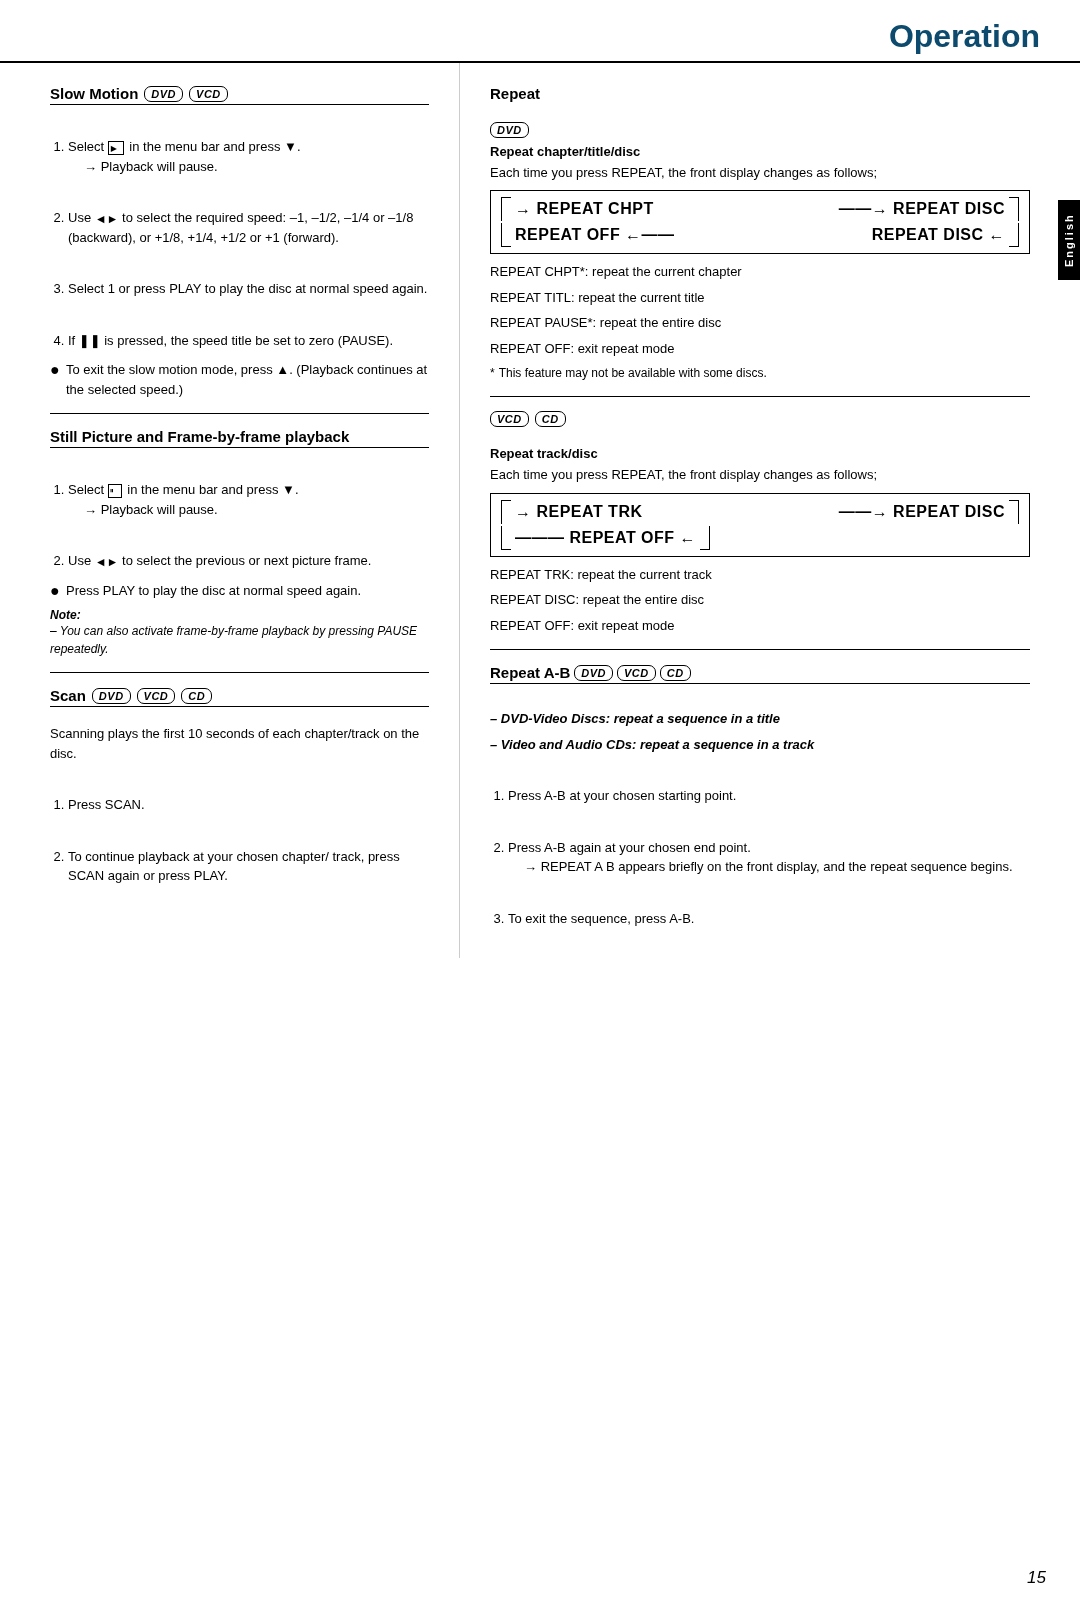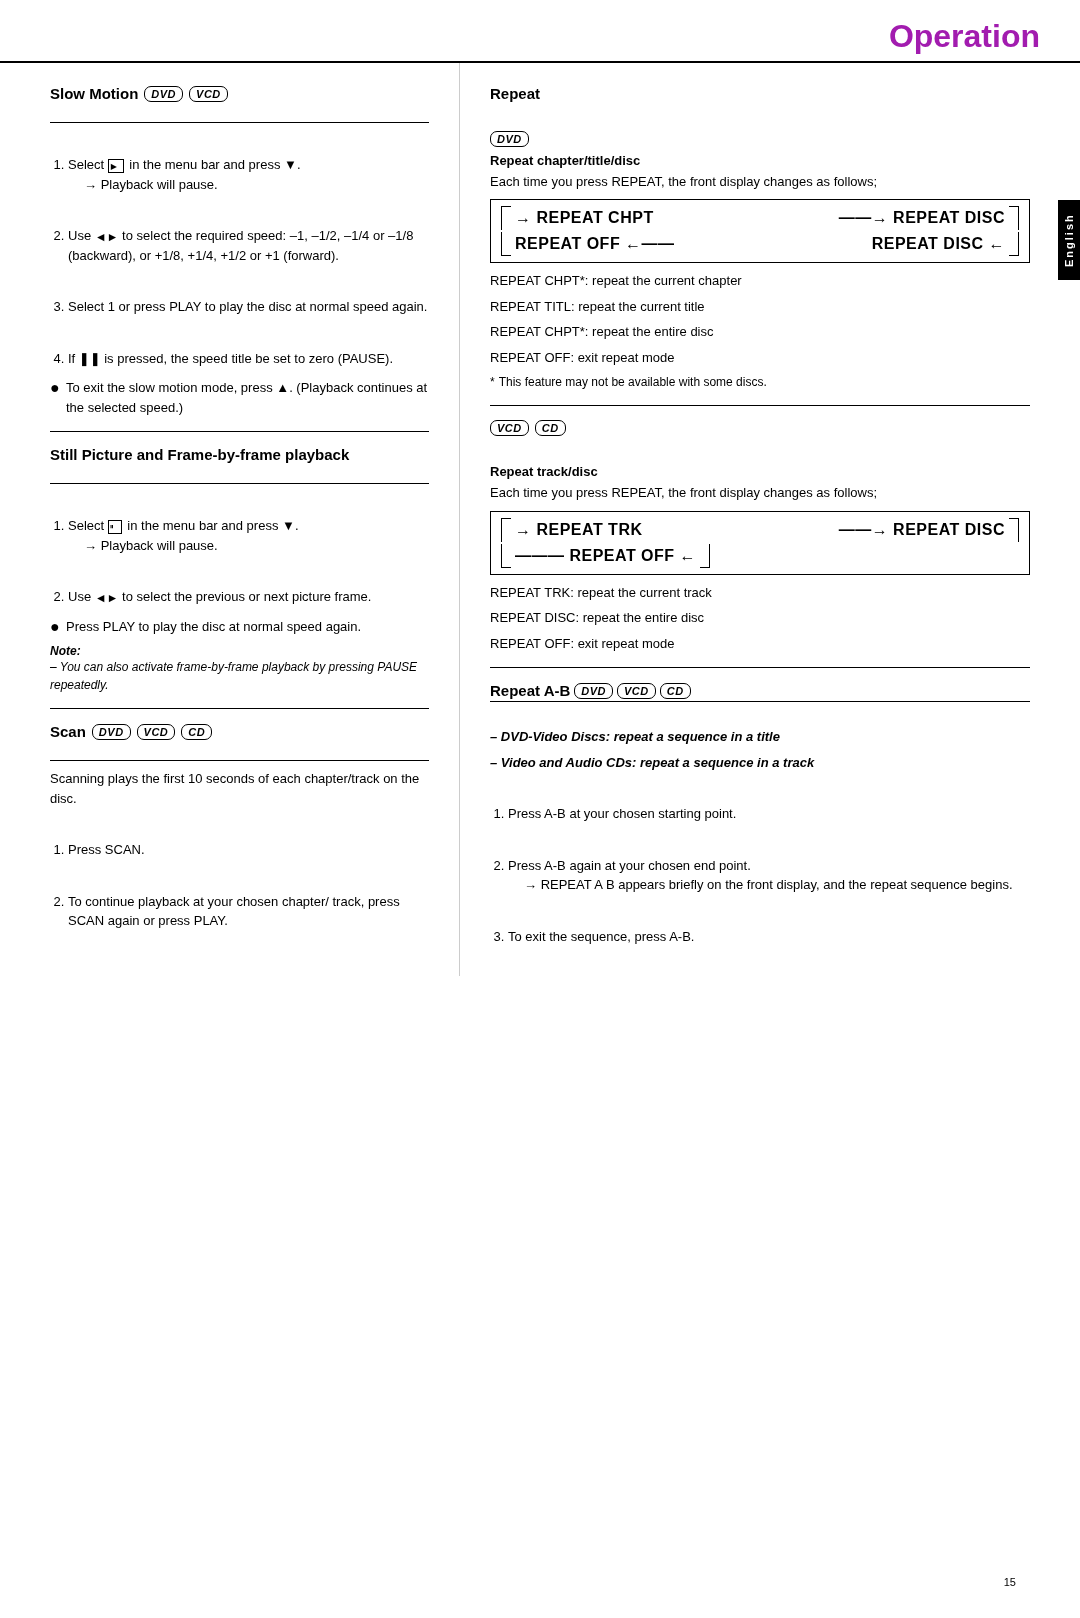--- a/index.html
+++ b/index.html
@@ -16,21 +16,21 @@
     
     .page-title-bar {
       display: flex;
       justify-content: flex-end;
       padding: 18px 40px 6px 40px;
       border-bottom: 2px solid #000;
     }
     .page-title {
       font-size: 32px;
       font-weight: bold;
-      color: #a21caf;
+      color: #0c4a6e;
     }
 
     
     .main-content {
       display: flex;
       flex-direction: row;
       padding: 0;
     }
 
     
@@ -64,31 +64,32 @@
       height: 80px;
       display: flex;
       align-items: center;
       justify-content: center;
     }
 
     
     .page-number {
       position: absolute;
       bottom: 30px;
-      right: 64px;
-      font-size: 11px;
+      right: 34px;
+      font-size: 17px;
+      font-style: italic;
     }
 
     
     .section-heading {
       font-size: 15px;
       font-weight: bold;
-      margin-bottom: 8px;
+      margin-bottom: 17px;
       border-bottom: 1.5px solid #000;
-      padding-bottom: 20px;
+      padding-bottom: 2px;
       display: flex;
       align-items: center;
       gap: 6px;
       flex-wrap: wrap;
     }
 
     .section-heading.no-border {
       border-bottom: none;
     }
 
@@ -374,21 +375,21 @@
         <span class="flow-label">REPEAT OFF ←——</span>
         <span style="flex:1;"></span>
         <span class="flow-label">REPEAT DISC ←</span>
         <span style="width:10px; height:24px; border-right:1.5px solid #000; border-bottom:1.5px solid #000; display:inline-block; margin-left:4px;"></span>
       </div>
     </div>
 
     <div>
       <p>REPEAT CHPT*: repeat the current chapter</p>
       <p>REPEAT TITL: repeat the current title</p>
-      <p>REPEAT CHPT*: repeat the entire disc</p>
+      <p>REPEAT PAUSE*: repeat the entire disc</p>
       <p>REPEAT OFF: exit repeat mode</p>
     </div>
 
     <div class="star-note">
       <span>*</span>
       <span>This feature may not be available with some discs.</span>
     </div>
 
     <hr class="divider">
 

